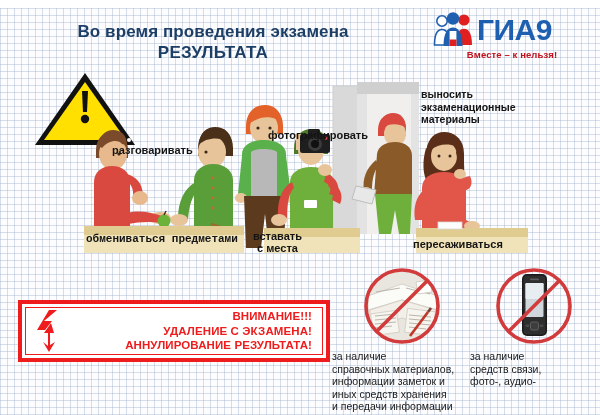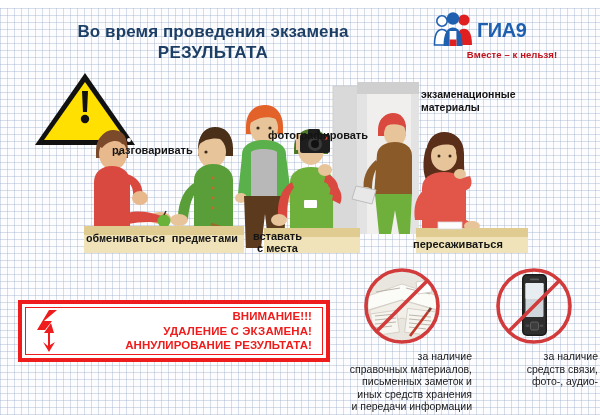--- a/index.html
+++ b/index.html
@@ -27,21 +27,21 @@
   }
   .title-line2{
     font-size:17px;font-weight:bold;color:#1d3f66;letter-spacing:0.3px;
     line-height:21px;
   }
   
   .logo{position:absolute;left:432px;top:4px;width:160px;height:48px;}
   .logo-row{display:flex;align-items:center;height:36px;}
   .logo-mark{width:44px;height:36px;position:relative;flex:0 0 44px;}
   .logo-word{
-    font-size:20px;font-weight:bold;color:#1e5fb0;letter-spacing:-0.5px;
+    font-size:30px;font-weight:bold;color:#1e5fb0;letter-spacing:-0.5px;
     margin-left:1px;line-height:30px;
   }
   .logo-slogan{
     text-align:center;font-size:9.5px;font-weight:bold;color:#c1121c;
     margin-top:1px;letter-spacing:0.1px;
   }
   
   .tri-wrap{position:absolute;left:33px;top:63px;width:104px;height:76px;}
   .tri-label{
     position:absolute;left:0;bottom:7px;width:104px;text-align:center;
@@ -66,21 +66,21 @@
     position:absolute;left:3px;top:3px;right:3px;bottom:3px;
     border:1px solid #ee1c1c;box-sizing:border-box;
     display:flex;align-items:center;
   }
   .bolt{width:44px;flex:0 0 44px;display:flex;align-items:center;justify-content:center;}
   .attn-text{
     flex:1;text-align:right;color:#ee1c1c;font-weight:bold;
     font-size:11.5px;line-height:14.5px;padding-right:10px;letter-spacing:0.1px;
   }
   
-  .prohib{position:absolute;text-align:right;}
+  .prohib{position:absolute;text-align:left;}
   .prohib-papers{left:332px;top:258px;width:140px;}
   .prohib-phone{left:470px;top:258px;width:128px;}
   .prohib-img{position:relative;margin:0 auto;}
   .prohib-cap{
     font-size:10.5px;color:#1a1a1a;line-height:12.6px;margin-top:4px;
   }
 </style>
 </head>
 <body>
 
@@ -247,20 +247,21 @@
 
       <rect x="360" y="144" width="24" height="7" fill="#fdfdfd" stroke="#d8d8d8" stroke-width="0.8"></rect>
 
     </svg>
   </div>
 
   <div class="lbl lbl-talk">разговаривать</div>
   <div class="lbl lbl-photo">фотографировать</div>
 
   <div class="lbl lbl-carry">
+    <div>выносить</div>
     <div>экзаменационные</div>
     <div>материалы</div>
   </div>
 
   <div class="lbl lbl-swap">обмениваться предметами</div>
 
   <div class="lbl lbl-stand">
     <div>вставать</div>
     <div>с места</div>
   </div>
@@ -317,21 +318,21 @@
           <path d="M48 70 L66 46" stroke="#c0392b" stroke-width="2.6"></path>
           <path d="M66 46 L69 42" stroke="#7f4033" stroke-width="2.6"></path>
         </g>
         <circle cx="40" cy="40" r="36" fill="none" stroke="#d23b3b" stroke-width="3.6"></circle>
         <line x1="15" y1="65" x2="65" y2="15" stroke="#d23b3b" stroke-width="3.6"></line>
       </svg>
     </div>
     <div class="prohib-cap">
       <div>за наличие</div>
       <div>справочных материалов,</div>
-      <div>письменных заметок и</div>
+      <div>информации заметок и</div>
       <div>иных средств хранения</div>
       <div>и передачи информации</div>
     </div>
   </div>
 
   <div class="prohib prohib-phone">
     <div class="prohib-img" style="width:80px;height:80px;">
       <svg width="80" height="80" viewBox="0 0 80 80">
 
         <rect x="28" y="8" width="25" height="62" rx="5" fill="#1b1b1b"></rect>

